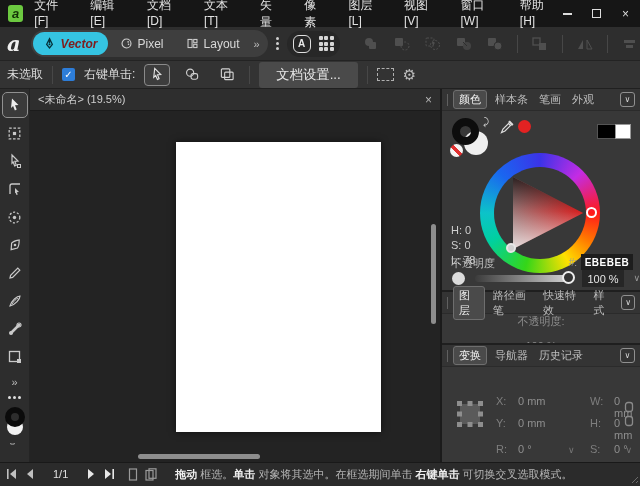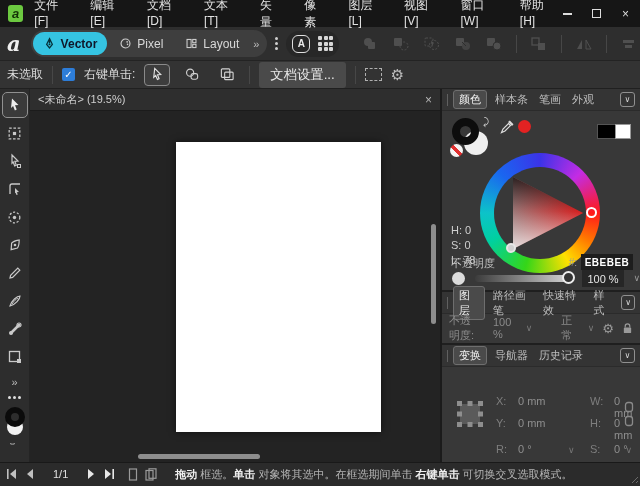--- a/index.html
+++ b/index.html
@@ -15,38 +15,38 @@
   .win-ctrls { margin-left:auto; display:flex; align-items:center; height:27px; }
   .win-btn { width:29px; height:27px; display:flex; align-items:center; justify-content:center; color:#ddd; }
   .min-glyph { width:9px; height:2px; background:#ddd; }
   .max-glyph { width:9px; height:9px; border:1.5px solid #ddd; }
 
   
   .personabar { height:34px; background:#2e2e2e; display:flex; align-items:center; border-bottom:1px solid #232323; }
   .toolbar-logo { color:#f0f0f0; font-size:21px; font-weight:bold; font-style:italic; margin:0 10px 0 7px; font-family:"DejaVu Serif",serif; }
   .persona-group { background:#3e3e3e; border-radius:14px; height:27px; display:flex; align-items:center; padding:0 6px 0 2px; gap:2px; }
   .persona { display:flex; align-items:center; gap:5px; padding:0 10px; height:23px; color:#d8d8d8; }
-  .persona.active { background:#35c4e2; border-radius:12px; color:#0f172a; font-weight:bold; }
+  .persona.active { background:#35c4e2; border-radius:12px; color:#7f1d1d; font-weight:bold;font-style:italic; }
   .chev { color:#bdbdbd; font-size:11px; padding:0 2px; }
   .vdots { color:#cfcfcf; margin:0 8px; letter-spacing:0; font-size:11px; line-height:4px; display:flex; flex-direction:column; gap:2px; align-items:center; }
   .vdots i { width:3px; height:3px; border-radius:50%; background:#cfcfcf; }
   .btn-pair { background:#272727; border-radius:13px; height:26px; display:flex; align-items:center; padding:0 6px; gap:8px; }
   .circleA { width:18px; height:18px; border:1.4px solid #e0e0e0; border-radius:6px; color:#e8e8e8; font-size:10px; font-weight:bold; display:flex; align-items:center; justify-content:center; }
   .gridicon { display:grid; grid-template-columns:repeat(3,4px); grid-template-rows:repeat(3,4px); gap:1.5px; }
   .gridicon i { background:#d6d6d6; border-radius:1px; }
   .dis-group { display:flex; align-items:center; gap:13px; margin-left:22px; }
   .dis-group svg { opacity:.55; }
   .vsep { width:1px; height:18px; background:#474747; }
 
   
   .contextbar { height:28px; background:#333333; display:flex; align-items:center; gap:9px; padding:0 7px; border-bottom:1px solid #202020; }
   .checkbox { width:13px; height:13px; background:#2d7dd8; border-radius:2px; color:#fff; font-size:10px; display:flex; align-items:center; justify-content:center; line-height:1; }
   .ctx-tbtn { width:26px; height:22px; display:flex; align-items:center; justify-content:center; border-radius:4px; }
   .ctx-tbtn.sel { border:1px solid #8a8a8a; background:#3d3d3d; }
-  .ctx-btn { background:#4a4a4a; border-radius:3px; padding:4px 11px; color:#e8e8e8; }
+  .ctx-btn { background:#4a4a4a; border-radius:3px; padding:4px 17px; color:#e8e8e8; }
   .ants { width:17px; height:13px; border:1px dashed #b0b0b0; }
   .gear { color:#bdbdbd; font-size:15px; }
 
   
   .main { display:flex; height:373px; }
 
   .tools { width:30px; background:#2d2d2d; border-right:1px solid #242424; display:flex; flex-direction:column; align-items:center; padding-top:3px; }
   .tool { width:26px; height:26px; display:flex; align-items:center; justify-content:center; margin-bottom:2px; }
   .tool.sel { border:1px solid #909090; background:#3a3a3a; border-radius:5px; }
   .tool-chev { color:#bdbdbd; font-size:11px; margin:4px 0 2px; }
@@ -102,21 +102,21 @@
   .hexbox { width:52px; height:16px; background:#1d1d1d; color:#fff; font-weight:bold; font-size:10px; display:flex; align-items:center; justify-content:center; letter-spacing:.5px; }
   .op-label { position:absolute; left:9px; top:145px; font-size:11px; color:#bdbdbd; }
   .op-row { position:absolute; left:0; top:158px; width:200px; height:20px; }
   .op-swatch { position:absolute; left:10px; top:3px; width:13px; height:13px; border-radius:50%; background:#dcdcdc; }
   .op-track { position:absolute; left:33px; top:6px; width:92px; height:7px; border-radius:4px; background:linear-gradient(to right,#3c3c3c,#cfcfcf); }
   .op-thumb { position:absolute; left:120px; top:2px; width:13px; height:13px; border-radius:50%; border:2px solid #ededed; background:#333; }
   .op-val { position:absolute; left:140px; top:1px; width:42px; height:17px; background:#262626; color:#e6e6e6; font-size:11px; display:flex; align-items:center; justify-content:center; }
   .op-chev { position:absolute; right:2px; top:4px; color:#9a9a9a; font-size:9px; }
 
   
-  .lay-controls { height:28px; display:flex; align-items:center; gap:11px; padding:0 7px; font-size:11px; color:#8a8a8a; }
+  .lay-controls { height:28px; display:flex; align-items:center; gap:11px; padding:0 7px; font-size:11px; color:#8a8a8a;flex-direction:column; }
   .lc-chev { font-size:9px; color:#7a7a7a; }
   .lc-right { margin-left:auto; display:flex; align-items:center; gap:8px; }
 
   
   .tf-body { position:relative; flex:1; }
   .tf-label { position:absolute; font-size:11px; color:#7e7e7e; }
   .tf-val { position:absolute; font-size:11px; color:#8e8e8e; }
   .tf-chev { position:absolute; font-size:9px; color:#777; }
   .tf-anchor { position:absolute; left:13px; top:32px; }
   .tf-link { position:absolute; right:5px; top:34px; }

